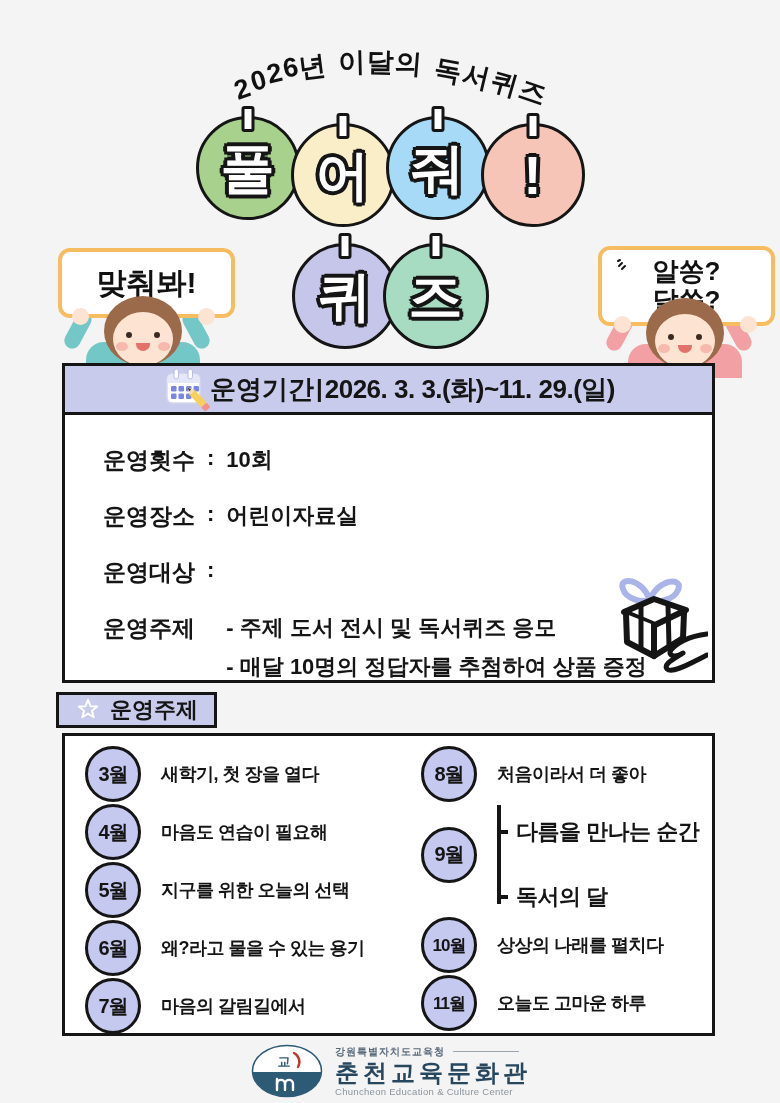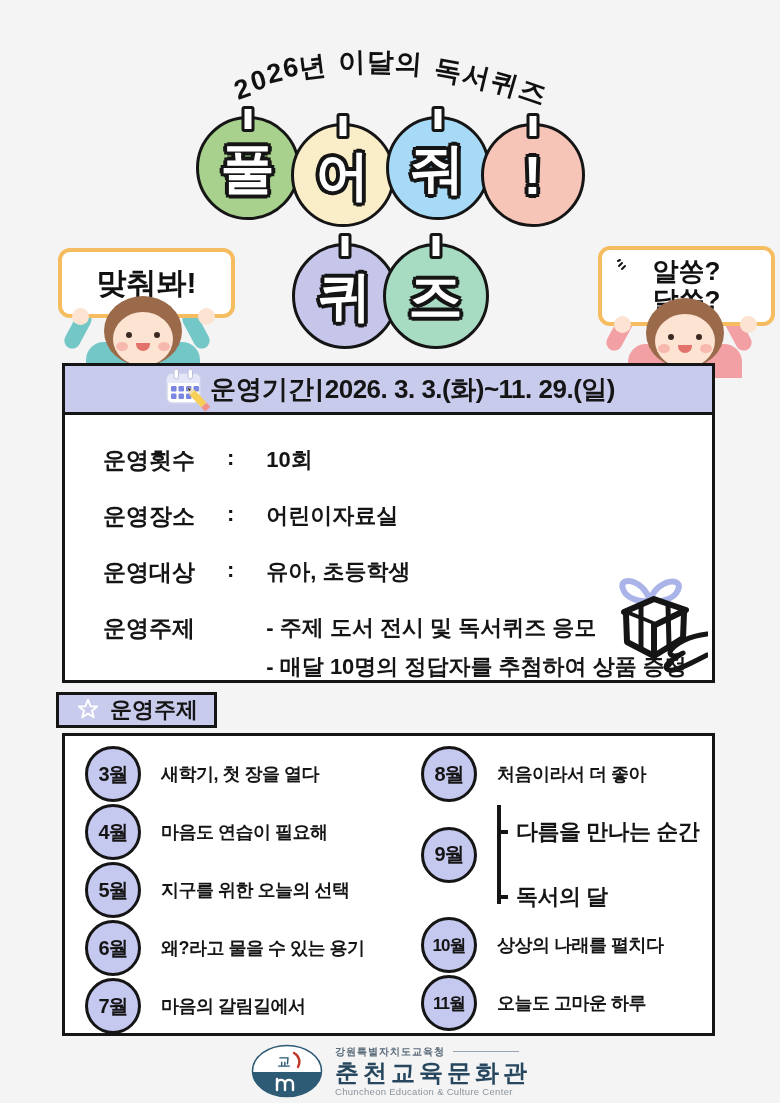--- a/index.html
+++ b/index.html
@@ -47,21 +47,21 @@
   .sparkle{position:absolute;top:6px;left:14px;}
   
   .band{position:absolute;left:62px;top:363px;width:653px;height:52px;background:var(--lavender);
     border:3px solid var(--ink);display:flex;align-items:center;justify-content:center;z-index:5;}
   .band .band-label{font-size:26px;font-weight:900;}
   .band .band-sep{font-size:24px;font-weight:700;margin:0 2px;}
   .band .band-dates{font-size:26px;font-weight:800;letter-spacing:-0.5px;}
   
   .info-box{position:absolute;left:62px;top:415px;width:653px;height:268px;background:#fff;
     border:3px solid var(--ink);border-top:none;padding:30px 0 0 38px;z-index:4;}
-  .info-row{display:flex;align-items:flex-start;margin-bottom:25px;gap:20px;}
+  .info-row{display:flex;align-items:flex-start;margin-bottom:25px;}
   .info-label{font-size:23px;font-weight:900;width:100px;flex:0 0 auto;}
   .info-colon{font-size:22px;font-weight:800;margin:0 12px 0 4px;}
   .info-value{font-size:22px;font-weight:700;}
   .info-lines{display:flex;flex-direction:column;gap:9px;}
   .info-lines .info-value{margin-left:0;}
   .gift{position:absolute;right:4px;bottom:0;}
   
   .topic-tab{position:absolute;left:56px;top:692px;height:36px;padding:0 16px;background:var(--lavender);
     border:3px solid var(--ink);display:flex;align-items:center;gap:9px;z-index:6;}
   .topic-tab .tab-text{font-size:22px;font-weight:900;}
@@ -221,21 +221,20 @@
       <span class="info-value">10회</span>
     </div>
     <div class="info-row">
       <span class="info-label">운영장소</span>
       <span class="info-colon">:</span>
       <span class="info-value">어린이자료실</span>
     </div>
     <div class="info-row">
       <span class="info-label">운영대상</span>
       <span class="info-colon">:</span>
-      <span class="info-value">유아, 초등학생</span>
     </div>
     <div class="info-row">
       <span class="info-label">운영주제</span>
       <span class="info-colon" style="visibility:hidden;">:</span>
       <div class="info-lines">
         <span class="info-value">- 주제 도서 전시 및 독서퀴즈 응모</span>
         <span class="info-value">- 매달 10명의 정답자를 추첨하여 상품 증정</span>
       </div>
     </div>
     <svg class="gift" width="112" height="118" viewBox="0 0 112 118">

